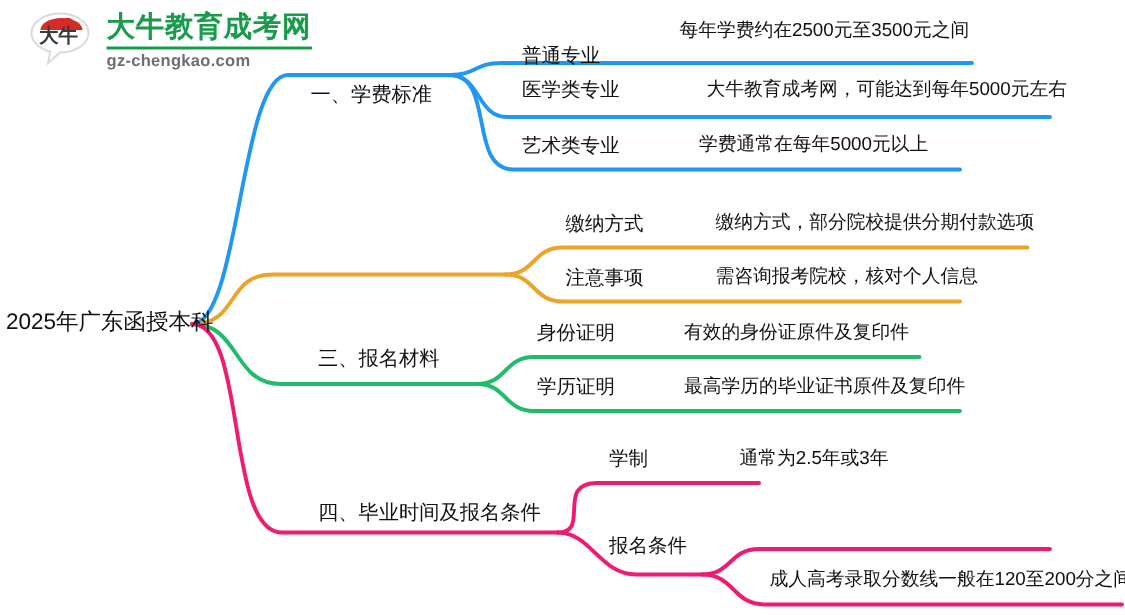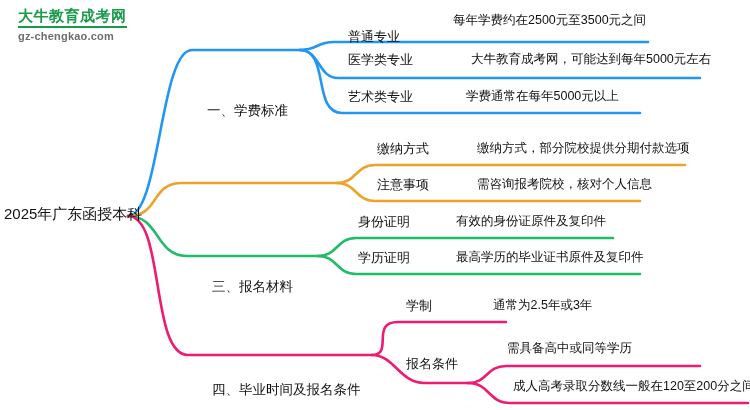--- a/index.html
+++ b/index.html
@@ -10,28 +10,28 @@
     overflow:hidden;
     position:relative;
   }
   #stage{position:absolute;left:0;top:0;width:750px;height:410px;}
   svg.wires{position:absolute;left:0;top:0;width:750px;height:410px;pointer-events:none;}
 
   
   .logo{position:absolute;left:18px;top:8px;display:flex;align-items:center;gap:7px;}
   .logo-mark{position:relative;width:46px;height:40px;flex:0 0 auto;}
   .logo-text{display:flex;flex-direction:column;line-height:1;}
-  .logo-title{font-size:15px;font-weight:bold;color:#1a9b4c;letter-spacing:.5px;white-space:nowrap;}
+  .logo-title{font-size:19px;font-weight:bold;color:#1a9b4c;letter-spacing:.5px;white-space:nowrap;}
   .logo-rule{height:2px;background:#1a9b4c;margin:3px 0 3px 0;width:100%;}
   .logo-sub{font-size:11px;font-weight:bold;color:#6e6e6e;letter-spacing:.2px;white-space:nowrap;}
 
   
   .node{position:absolute;white-space:nowrap;color:#1a1a1a;}
   .root{font-size:15px;color:#111;}
-  .lvl1{font-size:13.5px;color:#111;margin-top:48px;}
+  .lvl1{font-size:13.5px;color:#111;}
   .lvl2{font-size:13px;color:#111;}
   .lvl3{font-size:12.5px;color:#111;}
 </style>
 </head>
 <body>
 
 <div id="stage">
 
   <svg class="wires" viewBox="0 0 750 410">
 
@@ -49,20 +49,28 @@
     <path fill="none" stroke="#21bb6a" stroke-width="2.6" stroke-linecap="round" d="M318,256 C338,256 336,274 356,274 L640,274"></path>
 
     <path fill="none" stroke="#ef1a72" stroke-width="2.6" stroke-linecap="round" d="M128,216 C165,216 150,355 188,355 L372,355"></path>
     <path fill="none" stroke="#ef1a72" stroke-width="2.6" stroke-linecap="round" d="M372,355 C394,355 370,322 398,322 L506,322"></path>
     <path fill="none" stroke="#ef1a72" stroke-width="2.6" stroke-linecap="round" d="M372,355 C394,355 400,383 424,383 L468,383"></path>
     <path fill="none" stroke="#ef1a72" stroke-width="2.6" stroke-linecap="round" d="M468,383 C488,383 486,366 506,366 L700,366"></path>
     <path fill="none" stroke="#ef1a72" stroke-width="2.6" stroke-linecap="round" d="M468,383 C490,383 488,403 510,403 L748,403"></path>
   </svg>
 
   <div class="logo">
+    <div class="logo-mark">
+      <svg width="46" height="40" viewBox="0 0 46 40">
+        <path d="M3 14 a19 13 0 1 1 38 0 a19 13 0 0 1 -19 13 l-8 7 l1.5 -7.6 A19 13 0 0 1 3 14z" fill="#ffffff" stroke="#d8d8d8" stroke-width="1.2"></path>
+        <path d="M9 12 a14 8 0 0 1 28 0 z" fill="#d62b27"></path>
+        <rect x="25" y="4" width="5" height="8" rx="2" fill="#d62b27"></rect>
+        <text x="21" y="20" font-family="'Liberation Sans',sans-serif" font-size="13" font-weight="bold" fill="#3a3a3a" text-anchor="middle">大牛</text>
+      </svg>
+    </div>
     <div class="logo-text">
       <div class="logo-title">大牛教育成考网</div>
       <div class="logo-rule"></div>
       <div class="logo-sub">gz-chengkao.com</div>
     </div>
   </div>
 
   <div class="node root" style="left:4px;top:205px;">2025年广东函授本科</div>
 
   <div class="node lvl1" style="left:207px;top:54px;">一、学费标准</div>
@@ -91,16 +99,15 @@
   <div class="node lvl2" style="left:358px;top:249px;">学历证明</div>
   <div class="node lvl3" style="left:456px;top:249px;">最高学历的毕业证书原件及复印件</div>
 
   <div class="node lvl1" style="left:212px;top:333px;">四、毕业时间及报名条件</div>
 
   <div class="node lvl2" style="left:406px;top:297px;">学制</div>
   <div class="node lvl3" style="left:493px;top:297px;">通常为2.5年或3年</div>
 
   <div class="node lvl2" style="left:406px;top:355px;">报名条件</div>
 
-  <div class="node lvl3" style="left:507px;top:340px;">需具备高中或同等学历</div>
   <div class="node lvl3" style="left:513px;top:378px;">成人高考录取分数线一般在120至200分之间</div>
 
 </div>
 
 </body></html>

